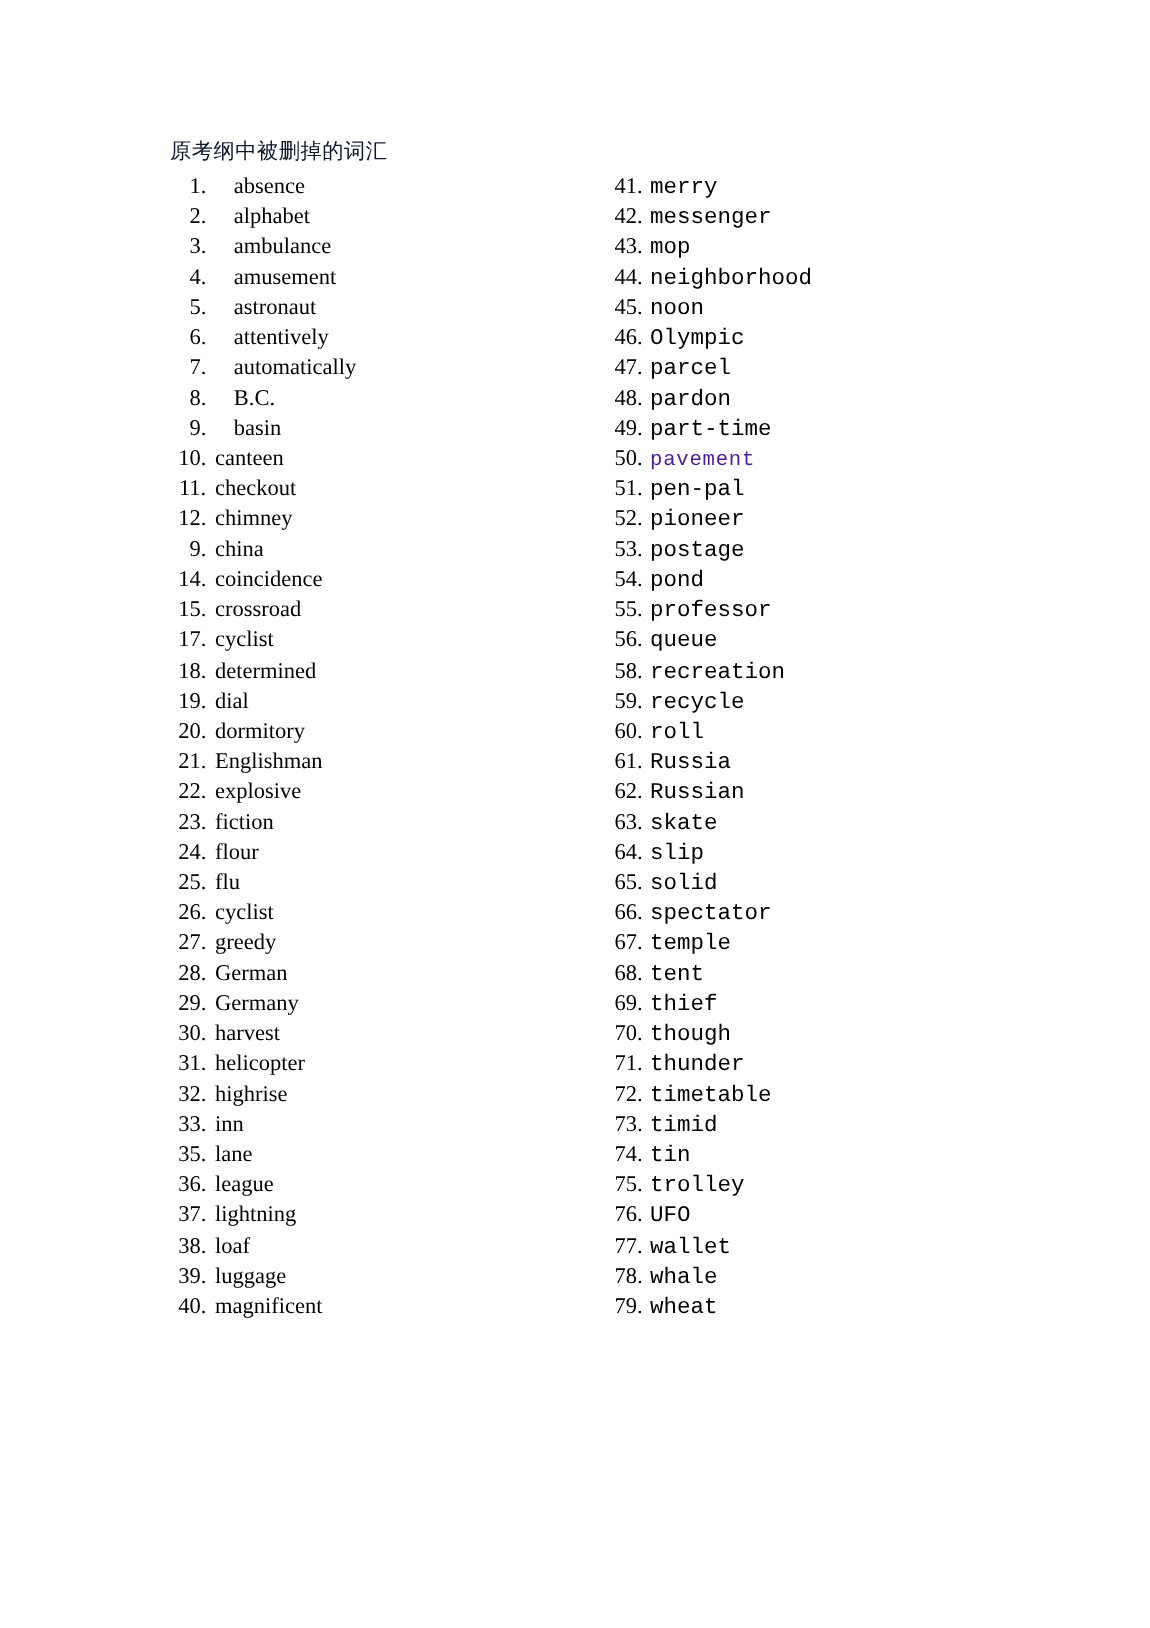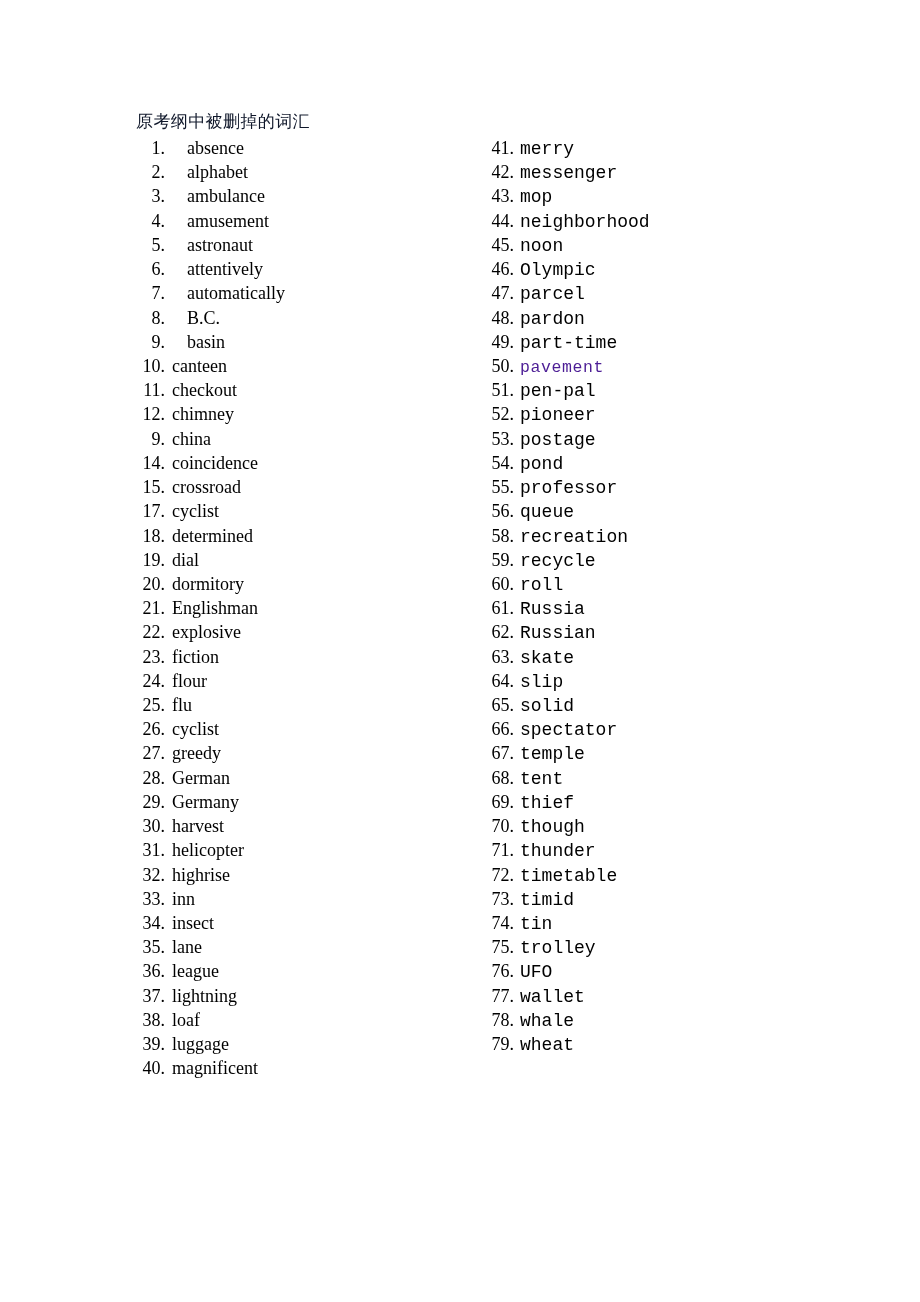--- a/index.html
+++ b/index.html
@@ -220,24 +220,20 @@
         </div>
         <div class="vocab-item">
           <span class="vocab-num">32.</span>
           <span class="vocab-word">highrise</span>
         </div>
         <div class="vocab-item">
           <span class="vocab-num">33.</span>
           <span class="vocab-word">inn</span>
         </div>
         <div class="vocab-item">
-          <span class="vocab-num">34.</span>
-          <span class="vocab-word">insect</span>
-        </div>
-        <div class="vocab-item">
           <span class="vocab-num">35.</span>
           <span class="vocab-word">lane</span>
         </div>
         <div class="vocab-item">
           <span class="vocab-num">36.</span>
           <span class="vocab-word">league</span>
         </div>
         <div class="vocab-item">
           <span class="vocab-num">37.</span>
           <span class="vocab-word">lightning</span>

